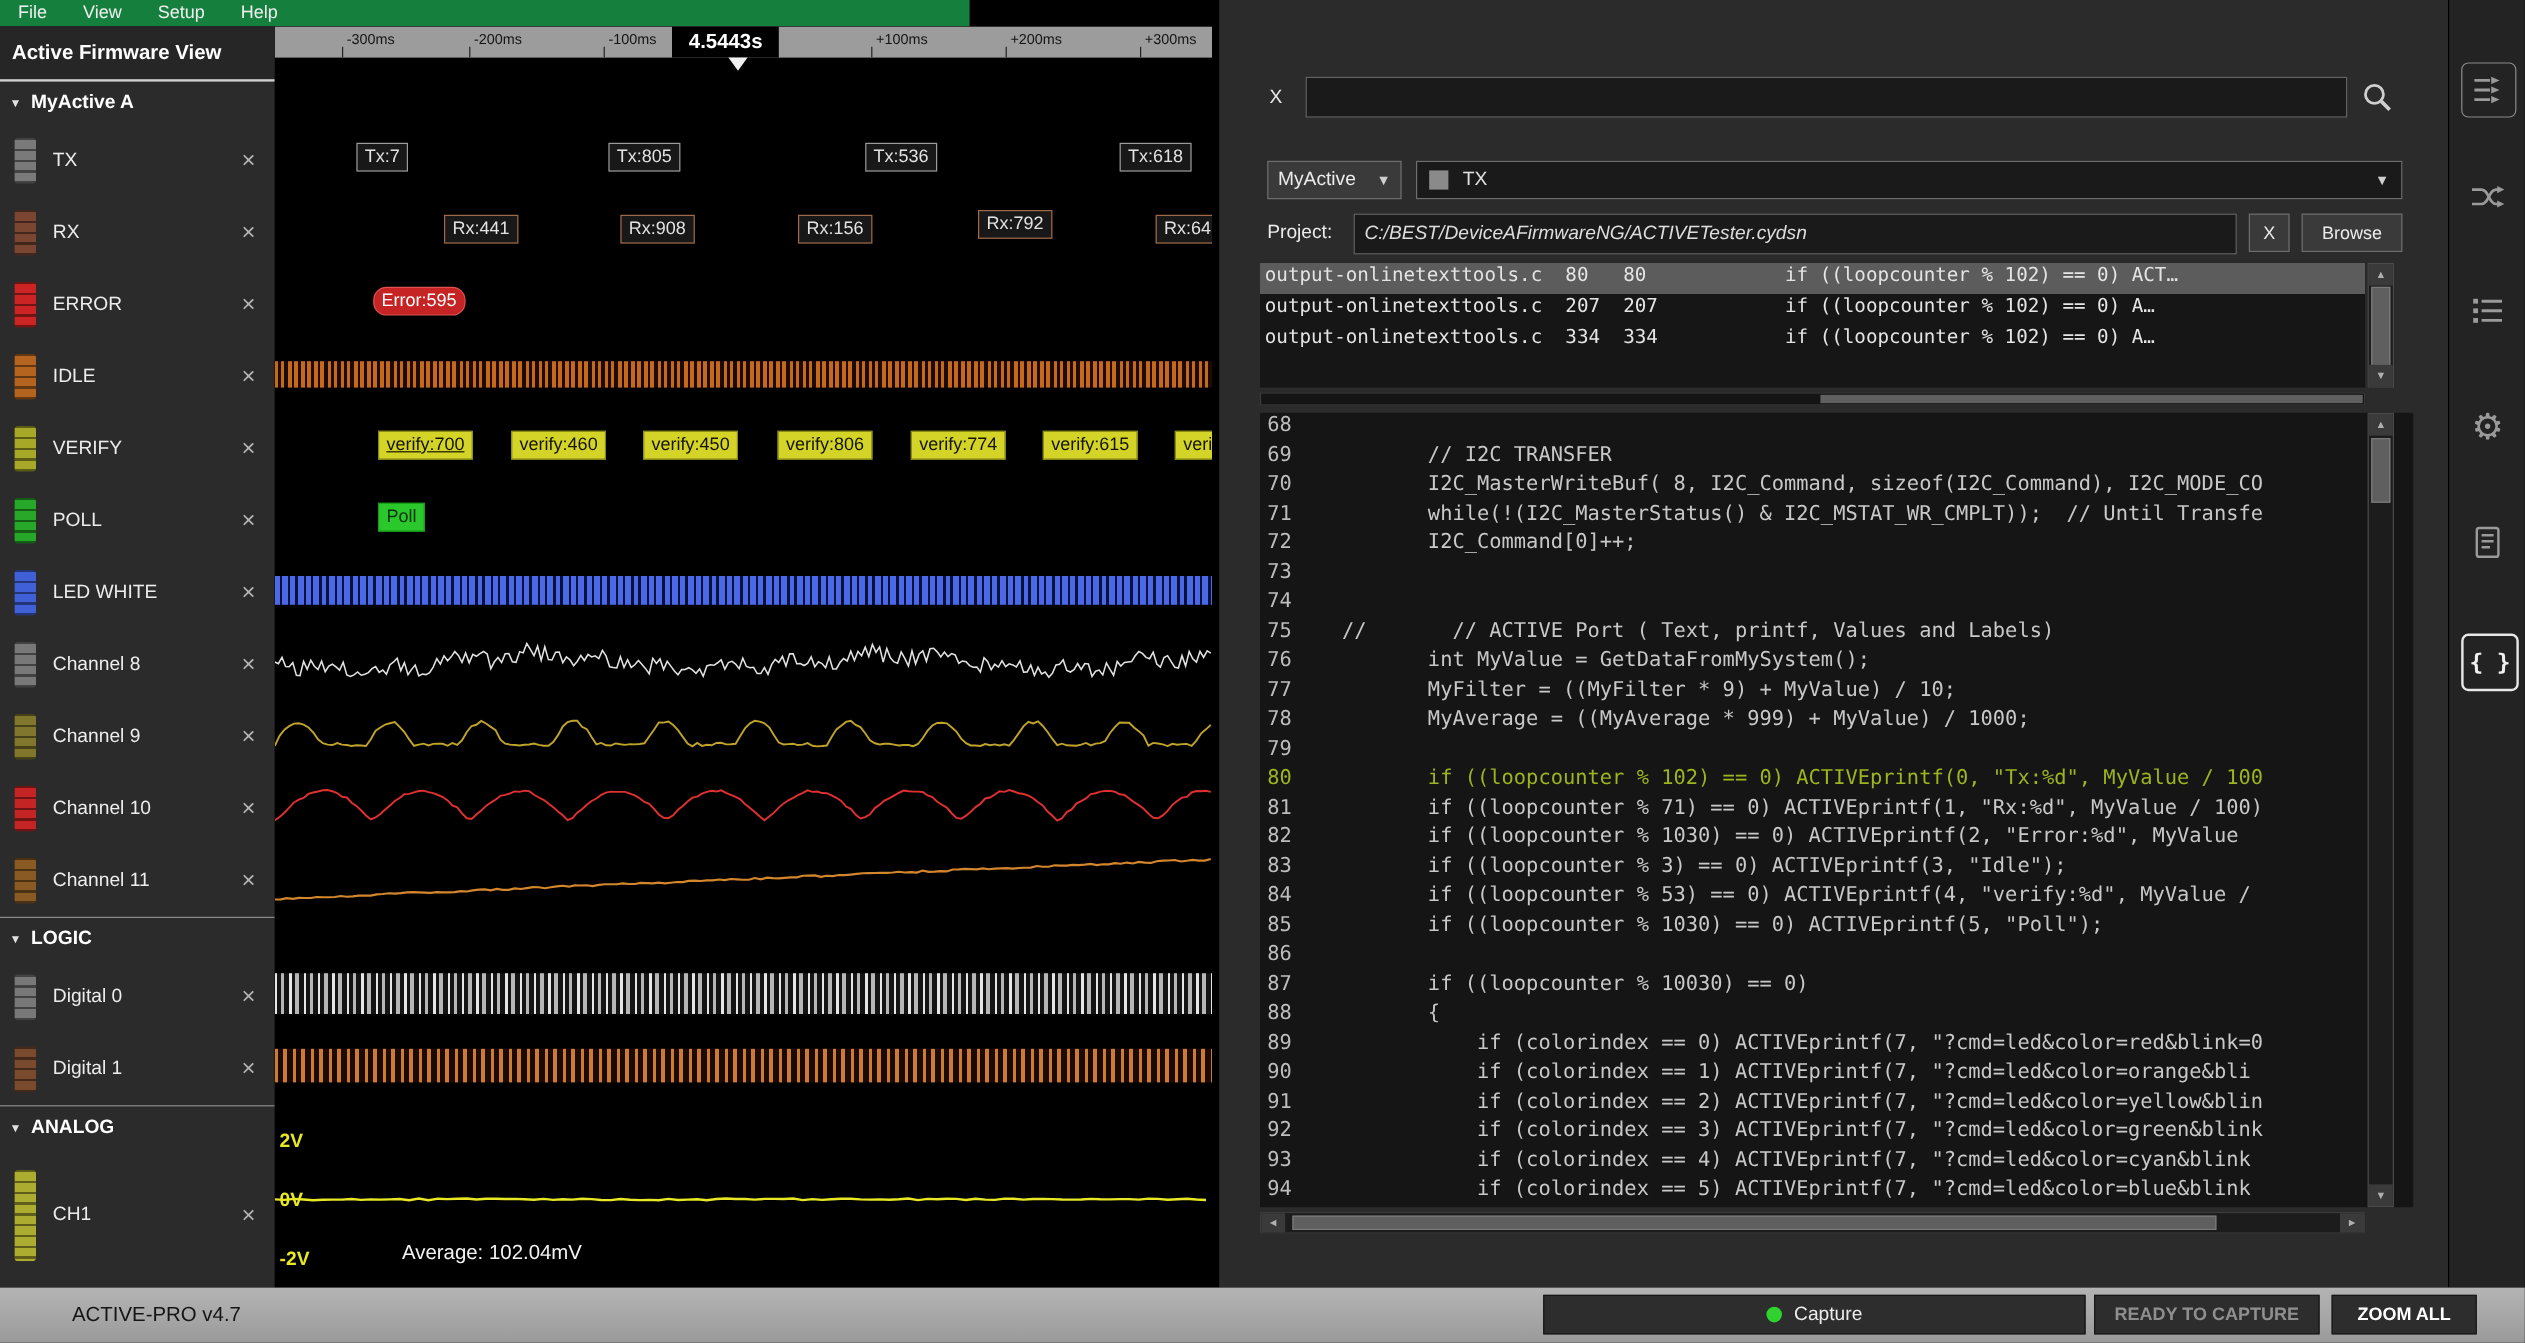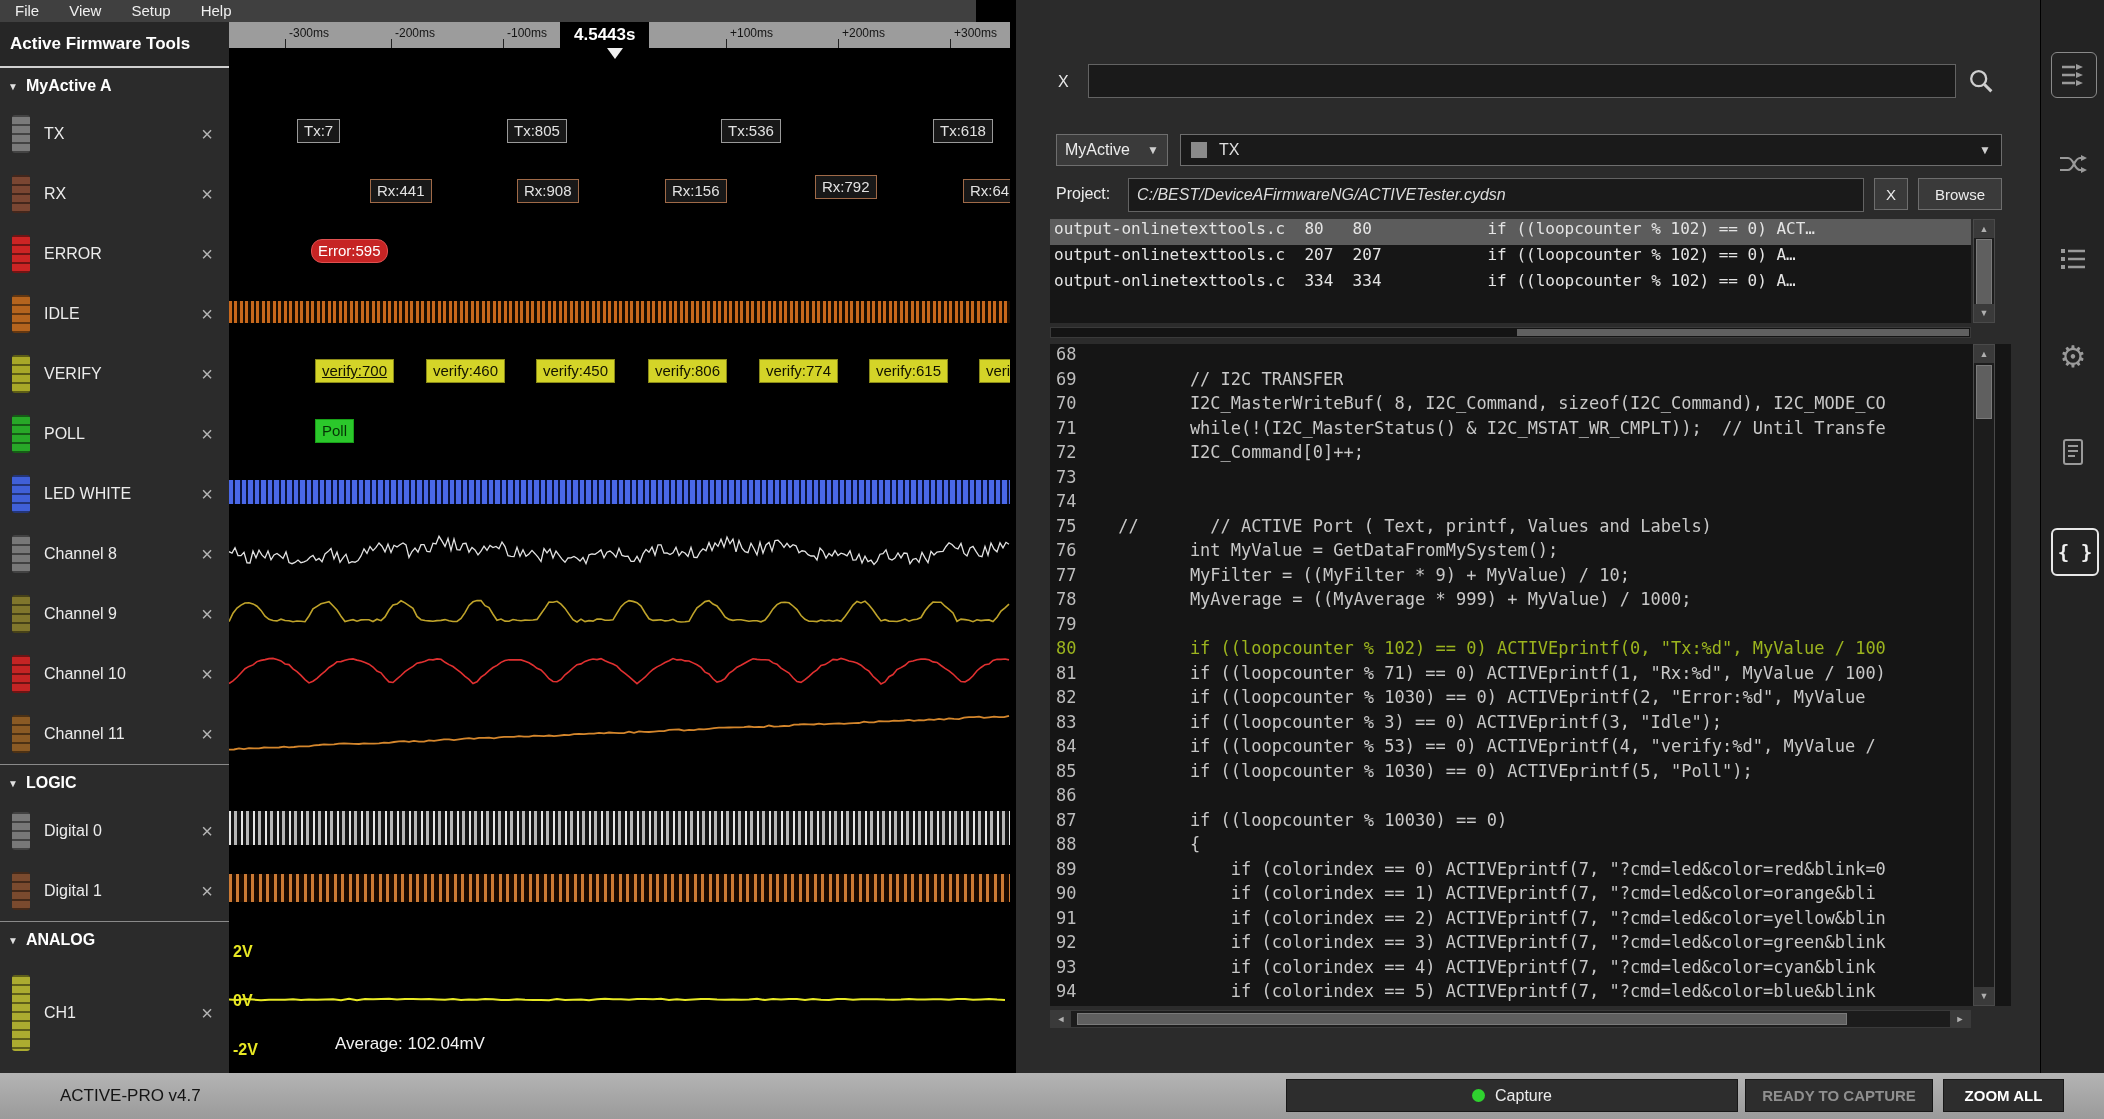--- a/index.html
+++ b/index.html
@@ -1,18 +1,18 @@
 <!DOCTYPE html>
 <html><head>
 <meta charset="utf-8">
 <style>
   html,body{margin:0;padding:0;background:#000;width:2104px;height:1119px;overflow:hidden;
     font-family:"Liberation Sans",sans-serif;-webkit-font-smoothing:antialiased;}
   
-  #menu-bar{position:absolute;left:0;top:0;width:976px;height:22px;background:#404040;display:flex;align-items:center;}
+  #menu-bar{position:absolute;left:0;top:0;width:808px;height:22px;background:#15803d;display:flex;align-items:center;}
   .menu-item{padding:0 15px;color:#f0f0f0;font-size:15px;line-height:22px;cursor:default;}
   
   #sidebar{position:absolute;left:0;top:22px;width:229px;height:1051px;background:#2b2b2b;overflow:hidden;}
   #sidebar-header{height:44px;display:flex;align-items:center;padding-left:10px;font-weight:bold;font-size:17px;color:#fff;background:#262626;border-bottom:2px solid #d0d0d0;}
   .group-title{display:flex;align-items:center;gap:8px;padding-left:8px;height:36px;font-weight:bold;color:#fff;font-size:16px;border-top:1px solid #8a8a8a;}
   #sidebar-groups .group-title:first-child{border-top:none;}
   .tri{font-size:10px;color:#e0e0e0;}
   .chan-row{display:flex;align-items:center;height:60px;}
   .chan-row.tall{height:110px;}
   .chan-icon{width:18px;height:38px;border-radius:3px;margin-left:12px;flex:0 0 18px;
@@ -100,21 +100,21 @@
 <body>
 
 <div id="menu-bar">
     <div class="menu-item">File</div>
     <div class="menu-item">View</div>
     <div class="menu-item">Setup</div>
     <div class="menu-item">Help</div>
   </div>
 
 <div id="sidebar">
-  <div id="sidebar-header">Active Firmware Tools</div>
+  <div id="sidebar-header">Active Firmware View</div>
   <div id="sidebar-groups">
       <div class="group-title">
         <span class="tri">▼</span>
         <span>MyActive A</span>
       </div>
       <div class="chan-row">
         <span class="chan-icon" style="background-color: rgb(122, 122, 122);"></span>
         <span class="chan-label">TX</span>
         <span class="chan-close">×</span>
       </div>

